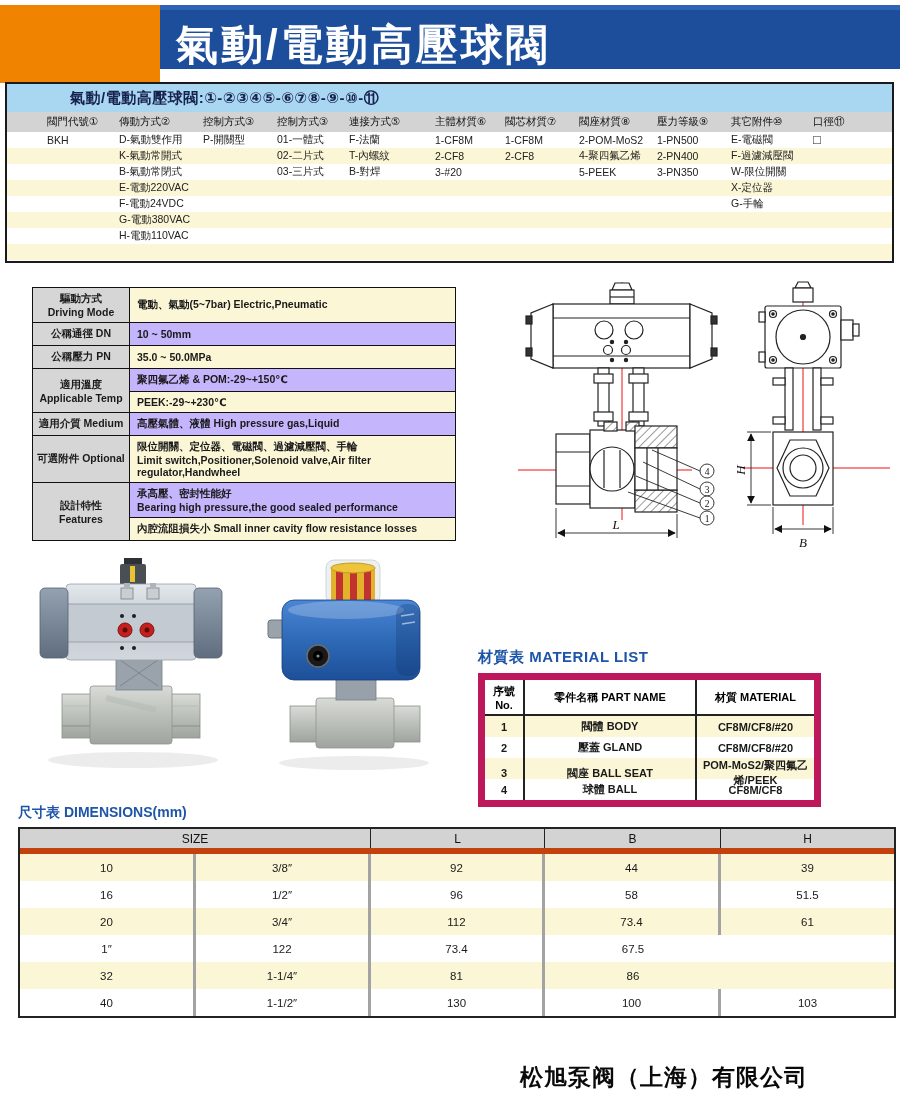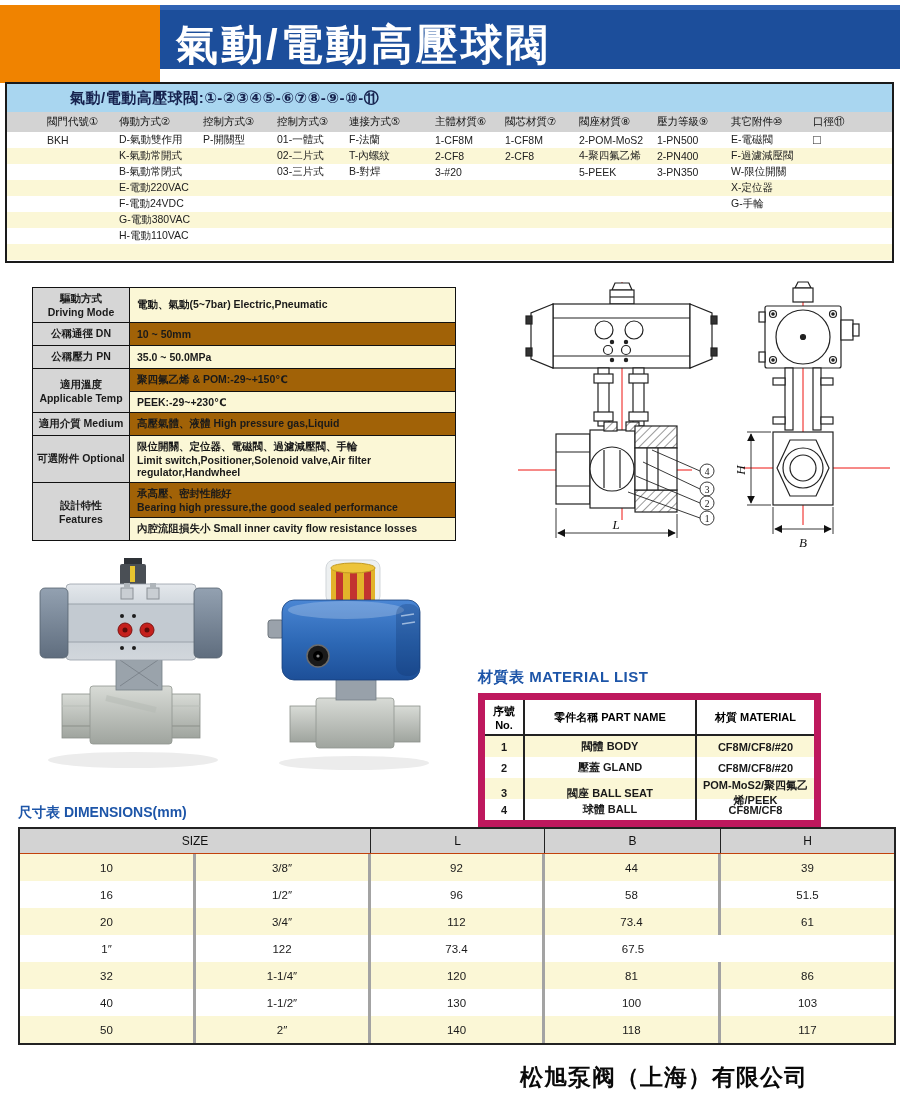--- a/index.html
+++ b/index.html
@@ -18,48 +18,48 @@
   .o-head, .o-row { display:grid; grid-template-columns:72px 84px 74px 72px 86px 70px 74px 78px 74px 82px 50px; padding-left:40px; align-items:center; }
   .o-head { height:20px; background:var(--header-gray); font-size:10.5px; color:#111; }
   .o-row { height:16px; font-size:10.5px; color:#222; }
   .o-body .o-row:nth-of-type(even) { background:var(--row-yellow); }
   .o-row .o-cell:last-child { font-size:13px; line-height:10px; }
 
   
   table.specs { position:absolute; left:32px; top:287px; width:424px; border-collapse:collapse; table-layout:fixed; font-size:10.5px; font-weight:bold; color:#1a1a1a;padding-left:22px; }
   table.specs th, table.specs td { border:1.5px solid #111; white-space:pre-line; }
   table.specs th { width:97px; background:#d6d6d6; text-align:center; padding:4px 2px; font-weight:bold; }
-  table.specs td { padding:4px 7px; background:#a16207; }
+  table.specs td { padding:4px 7px; background:#c4b5fd; }
   table.specs td.y { background:var(--row-yellow); }
 
   
   svg.draw { position:absolute; }
   .centerline { stroke:var(--drawing-red); stroke-width:1; }
   .dimtxt { font-size:13px; font-style:italic; font-family:"Liberation Serif","DejaVu Serif",serif; text-anchor:middle; fill:#111; }
   .cotxt { font-size:9.5px; text-anchor:middle; fill:#111; font-family:"Liberation Serif","DejaVu Serif",serif; }
 
   
   svg.photo { position:absolute; }
 
   
-  .material { position:absolute; left:478px; top:668px; width:343px; }
+  .material { position:absolute; left:478px; top:648px; width:343px; }
   .sec-title { color:var(--title-blue); font-size:15px; font-weight:bold; letter-spacing:.5px; margin-bottom:6px; }
   .m-table { border:7px solid #be185d; background:#fff; }
   .m-head, .m-row { display:grid; grid-template-columns:40px 172px 1fr; text-align:center; }
   .m-head { height:36px; font-size:11px; font-weight:bold; border-bottom:2px solid #222; }
   .m-head > div, .m-row > div { display:flex; align-items:center; justify-content:center; white-space:pre-line; }
   .m-head > div:not(:last-child), .m-row > div:not(:last-child) { border-right:2px solid #222; }
   .m-row { height:21px; font-size:11px; font-weight:bold; color:#1a1a1a; }
   .m-body .m-row:nth-of-type(odd) { background:var(--row-yellow); }
 
   
   .dims { position:absolute; left:18px; top:804px; width:878px; }
   .d-title { color:var(--title-blue); font-size:14px; font-weight:bold; margin-bottom:5px; }
   .d-table { border:2px solid #222; background:#fff; }
-  .d-head { display:grid; grid-template-columns:351px 174px 176px 1fr; height:25px; background:var(--header-gray); align-items:center; text-align:center; font-size:12px; color:#111; border-bottom:1px solid #c2410c; }
+  .d-head { display:grid; grid-template-columns:351px 174px 176px 1fr; height:25px; background:var(--header-gray); align-items:center; text-align:center; font-size:12px; color:#111; border-bottom:6px solid #c2410c; }
   .d-head > div:not(:last-child) { border-right:1px solid #222; height:100%; display:flex; align-items:center; justify-content:center; }
   .d-row { display:grid; grid-template-columns:176px 175px 174px 176px 1fr; height:27px; align-items:center; text-align:center; font-size:11.5px; color:#1a1a1a; }
   .d-row > div:not(:last-child) { border-right:3px solid #a3a3a3; height:100%; display:flex; align-items:center; justify-content:center; }
   .d-body .d-row:nth-of-type(odd) { background:var(--row-yellow); }
 
   
   .company { position:absolute; left:520px; top:1062px; font-size:23px; font-weight:bold; color:#0a0a0a; letter-spacing:1px; }
 </style>
 </head>
 <body>
@@ -554,39 +554,31 @@
           <div class="d-row">
             <div>1″</div>
             <div>122</div>
             <div>73.4</div>
             <div>67.5</div>
           </div>
 
           <div class="d-row">
             <div>32</div>
             <div>1-1/4″</div>
-            <div>120</div>
             <div>81</div>
             <div>86</div>
           </div>
 
           <div class="d-row">
             <div>40</div>
             <div>1-1/2″</div>
             <div>130</div>
             <div>100</div>
             <div>103</div>
           </div>
 
-          <div class="d-row">
-            <div>50</div>
-            <div>2″</div>
-            <div>140</div>
-            <div>118</div>
-            <div>117</div>
-          </div>
         </div>
     </div>
   </div>
 
   <div class="company">松旭泵阀（上海）有限公司</div>
 
 </div>
 
 </body></html>

